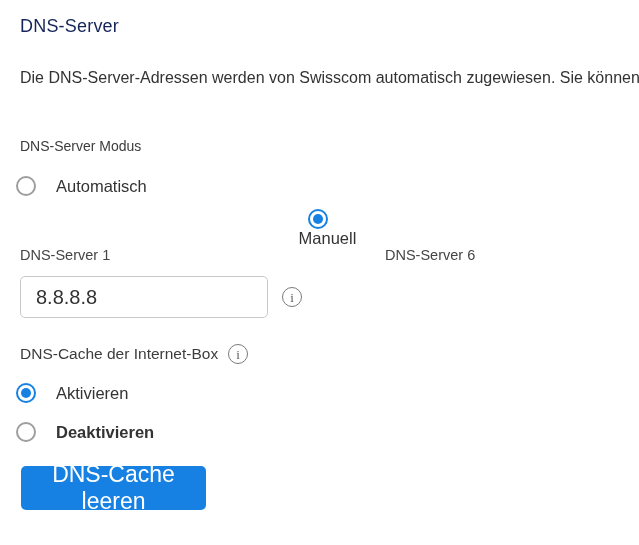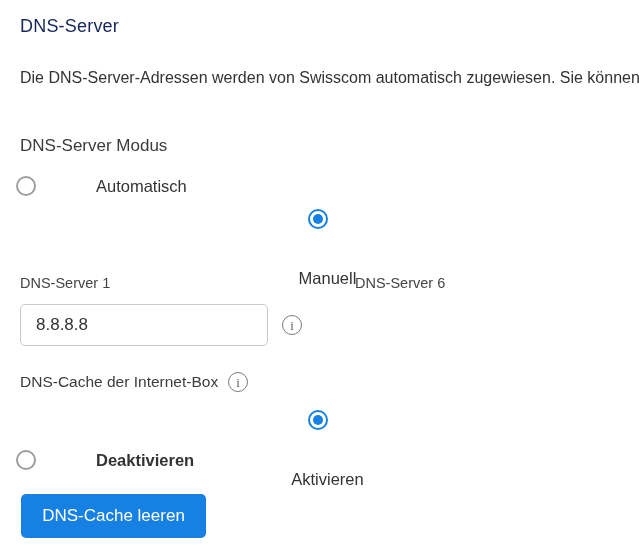--- a/index.html
+++ b/index.html
@@ -13,56 +13,55 @@
   }
 
   .description {
     margin:26px 0 0 20px;
     font-size:16px; line-height:20px; color:#333333;
     white-space:nowrap;
   }
 
   .group-label {
     margin:48px 12px 0 20px;
-    font-size:17px; line-height:20px; color:#3c3c3c;
+    font-size:14px; line-height:20px; color:#3c3c3c;
   }
 
   .radio-row {
     display:flex; align-items:center;
     height:22px; margin-left:16px;
     cursor:pointer;
-    gap:40px;
   }
   .radio-row.r1a { margin-top:19px; }
   .radio-row.r1b { margin-top:12px;flex-direction:column; }
-  .radio-row.r2a { margin-top:18px;flex-direction:column; }
+  .radio-row.r2a { margin-top:18px; }
   .radio-row.r2b { margin-top:17px;font-weight:bold; }
 
   .radio-circle {
     width:20px; height:20px; flex:none;
     border:2px solid #9e9e9e; border-radius:50%;
     margin-right:20px;
     display:flex; align-items:center; justify-content:center;
     background:#ffffff;
   }
   .radio-circle.selected { border-color:#1781e3; }
   .radio-dot { width:10px; height:10px; border-radius:50%; background:transparent; }
   .radio-circle.selected .radio-dot { background:#1781e3; }
 
   .radio-label { font-size:16.5px; color:#333333; }
 
-  .fields-row { display:flex; margin:43px 0 0 20px; }
+  .fields-row { display:flex; margin:15px 0 0 20px;gap:30px; }
   .field { width:248px; flex:none; }
   .field-2 { margin-left:87px; }
   .field-label { display:block; font-size:14.5px; line-height:18px; color:#454545; margin-bottom:12px; }
   .input-line { display:flex; align-items:center; width:282px; }
   .text-input {
     width:248px; height:42px; flex:none;
     border:1px solid #c9c9c9; border-radius:5px;
-    padding:0 15px; font-size:17px; color:#333333;
+    padding:0 15px; font-size:20px; color:#333333;
     font-family:"Liberation Sans", sans-serif;
     outline:none; background:#ffffff;
   }
 
   .info-icon {
     width:20px; height:20px; flex:none;
     border:1.5px solid #7a7a7a; border-radius:50%;
     display:flex; align-items:center; justify-content:center;
     color:#616161; font-size:13px; line-height:1;
     font-family:"Liberation Serif", serif;
@@ -76,21 +75,21 @@
     font-size:15.5px; line-height:20px; color:#3c3c3c;
   }
   .cache-label-row .info-icon { margin-left:10px; }
 
   .primary-button {
     display:flex; align-items:center; justify-content:center;
     margin:23px 0 0 21px;
     width:185px; height:44px;
     background:#1781e3; color:#ffffff;
     border:none; border-radius:5px;
-    font-size:17px; font-family:"Liberation Sans", sans-serif;
+    font-size:23px; font-family:"Liberation Sans", sans-serif;
     cursor:pointer;
   }
 </style>
 </head>
 <body>
 
 <h1 class="page-title">DNS-Server</h1>
 
 <p class="description">Die DNS-Server-Adressen werden von Swisscom automatisch zugewiesen. Sie können dies</p>
 

